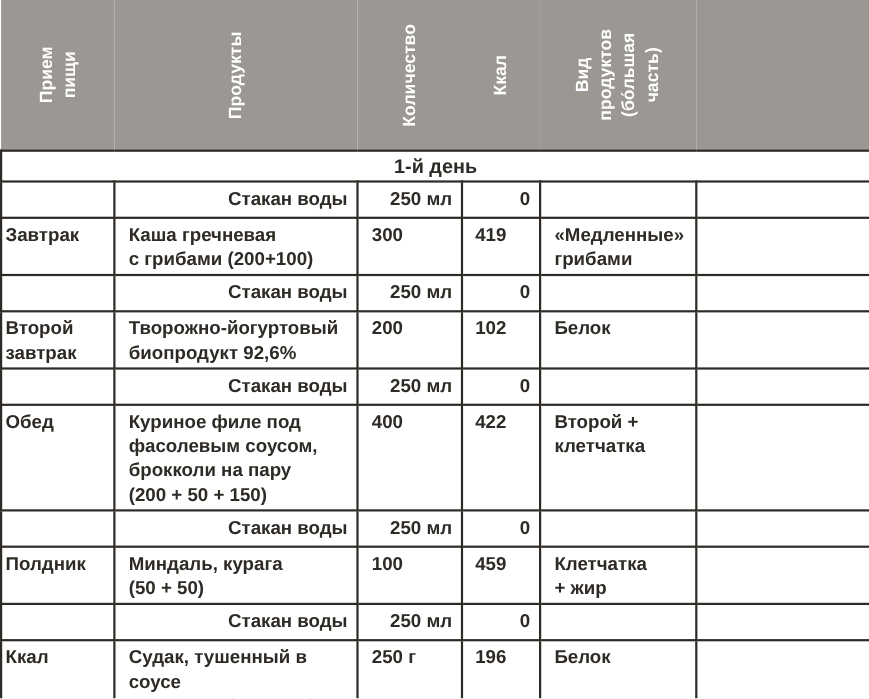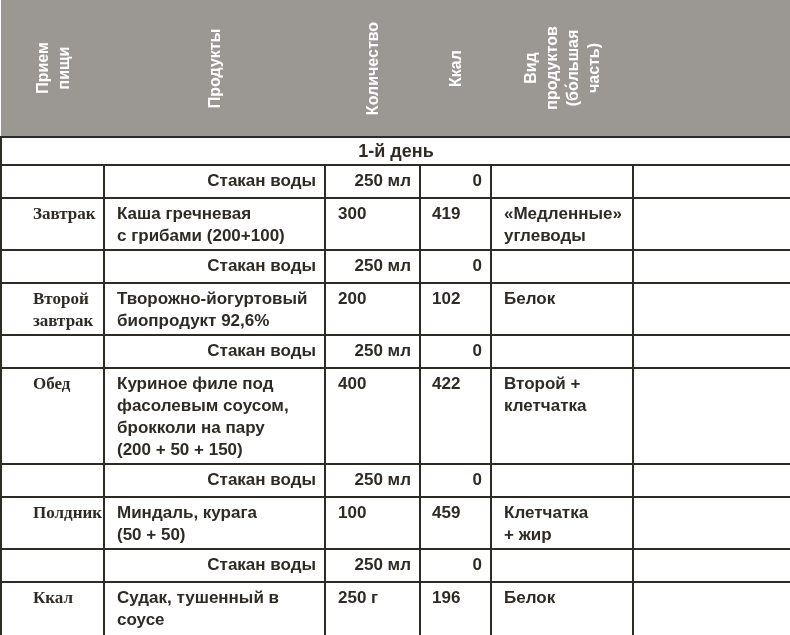--- a/index.html
+++ b/index.html
@@ -50,21 +50,21 @@
     border: 2px solid var(--border);
     vertical-align: top;
     padding: 4px 8px 2px 12px;
     font-size: 17px;
     line-height: 22px;
     font-weight: bold;
     color: var(--text);
     overflow: hidden;
   }
   tbody td .cell-text { white-space: pre-line; }
-  td.meal { padding-left: 31px; font-family: Liberation Serif, serif; }
+  td.meal { padding-left: 3px; }
   td.kcal { padding-left: 11px; }
 
   
   tr.day-row td {
     text-align: center;
     vertical-align: middle;
     font-size: 18px;
     padding: 2px 4px;
   }
 
@@ -116,21 +116,21 @@
         <td><span class="cell-text"></span></td>
       </tr>
 
       <tr class="h-2line">
         <td class="meal"><span class="cell-text">Завтрак</span></td>
         <td><span class="cell-text">Каша гречневая
 с грибами (200+100)</span></td>
         <td><span class="cell-text">300</span></td>
         <td class="kcal"><span class="cell-text">419</span></td>
         <td><span class="cell-text">«Медленные»
-углеводы</span></td>
+грибами</span></td>
         <td><span class="cell-text"></span></td>
       </tr>
 
       <tr class="h-water">
         <td class="meal"><span class="cell-text"></span></td>
         <td><span class="cell-text">Стакан воды</span></td>
         <td><span class="cell-text">250 мл</span></td>
         <td class="kcal"><span class="cell-text">0</span></td>
         <td><span class="cell-text"></span></td>
         <td><span class="cell-text"></span></td>

